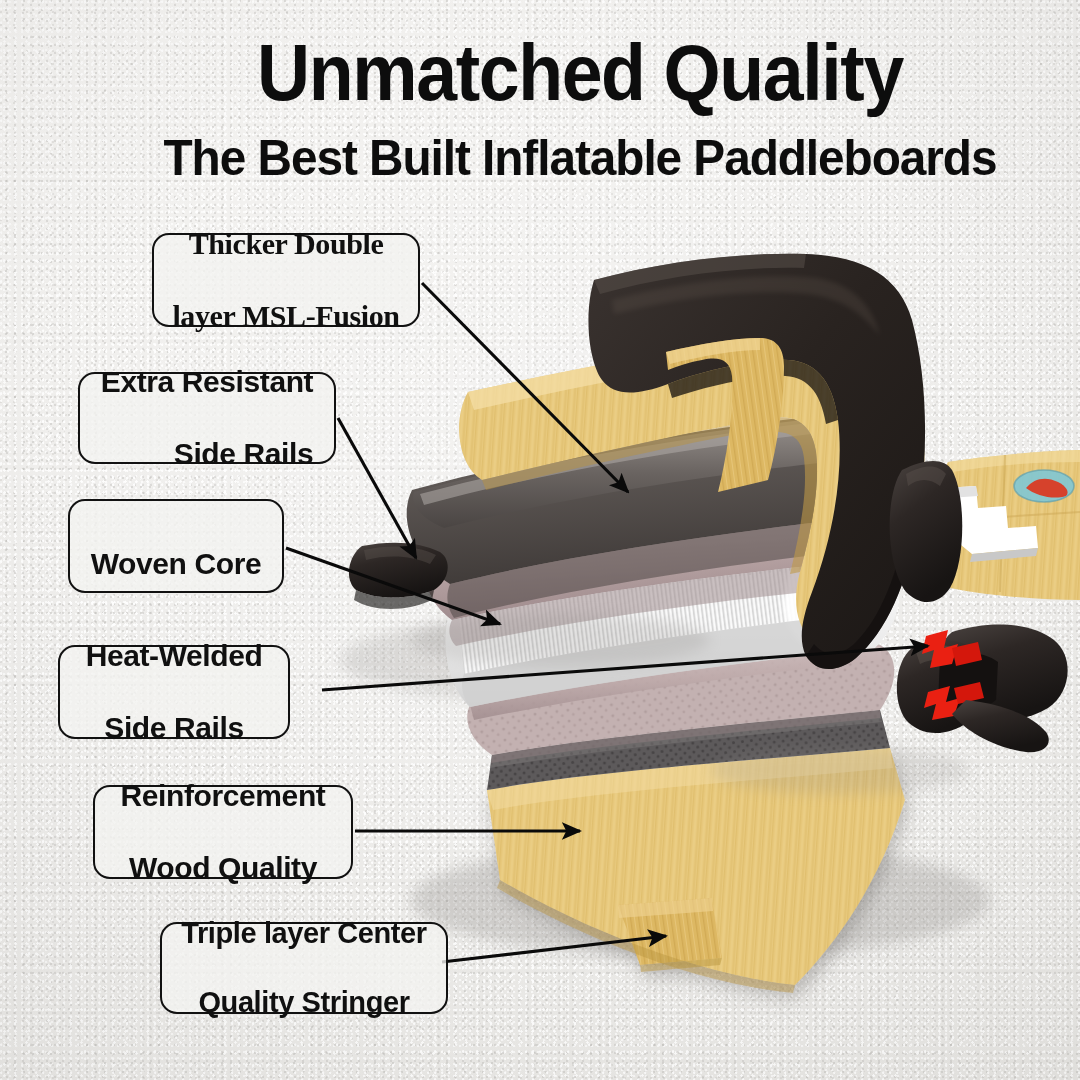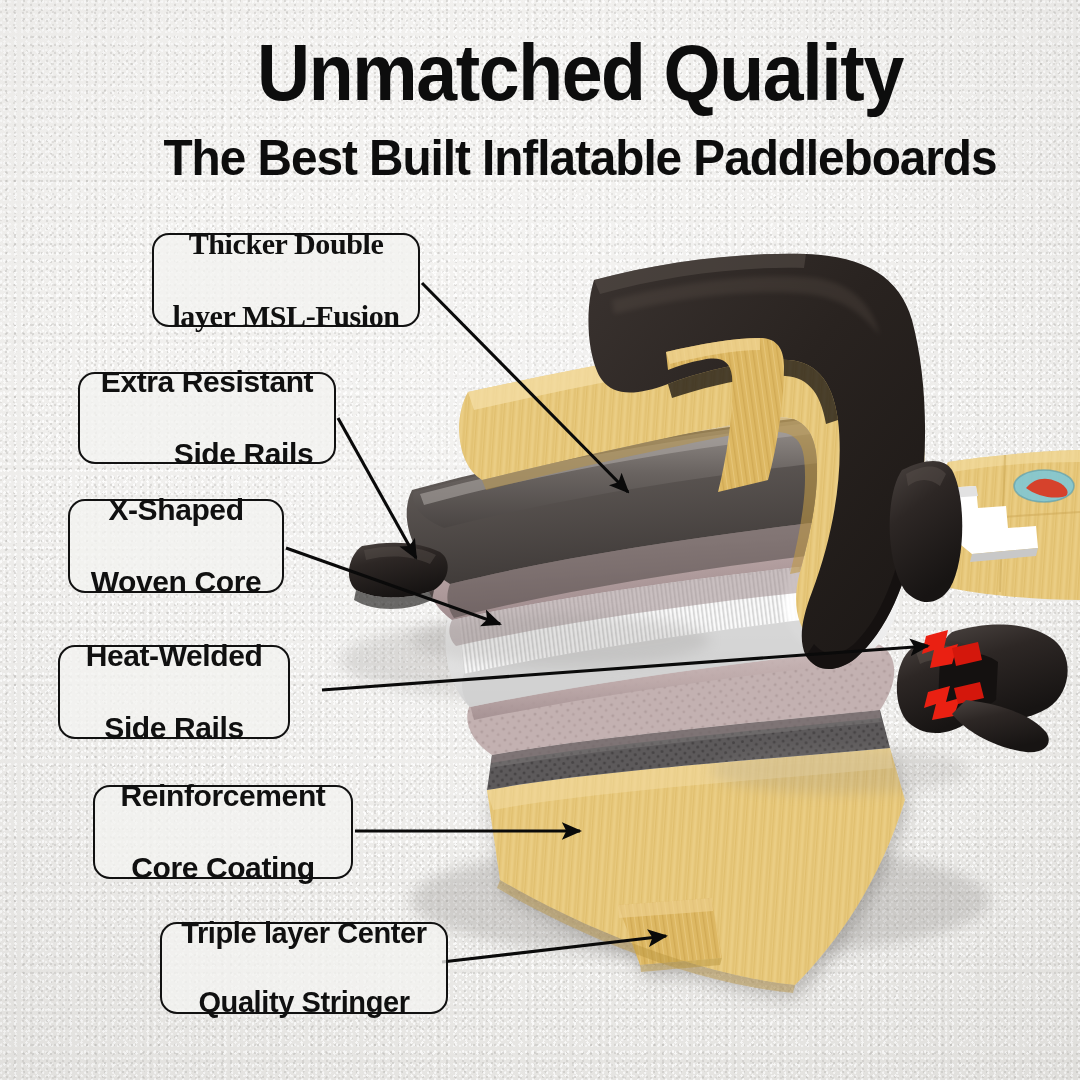--- a/index.html
+++ b/index.html
@@ -404,34 +404,34 @@
   </span>
 </div>
 <div class="callout" id="co1">
   <span>
     <span>Extra Resistant</span><br>
     <span>Side Rails</span>
   </span>
 </div>
 <div class="callout" id="co2">
   <span>
-    <span>X-Shaped</span><br>
+    <br>
     <span>Woven Core</span>
   </span>
 </div>
 <div class="callout" id="co3">
   <span>
     <span>Heat-Welded</span><br>
     <span>Side Rails</span>
   </span>
 </div>
 <div class="callout" id="co4">
   <span>
     <span>Reinforcement</span><br>
-    <span>Core Coating</span>
+    <span>Wood Quality</span>
   </span>
 </div>
 <div class="callout" id="co5">
   <span>
     <span>Triple layer Center</span><br>
     <span>Quality Stringer</span>
   </span>
 </div>
 
 </body></html>

